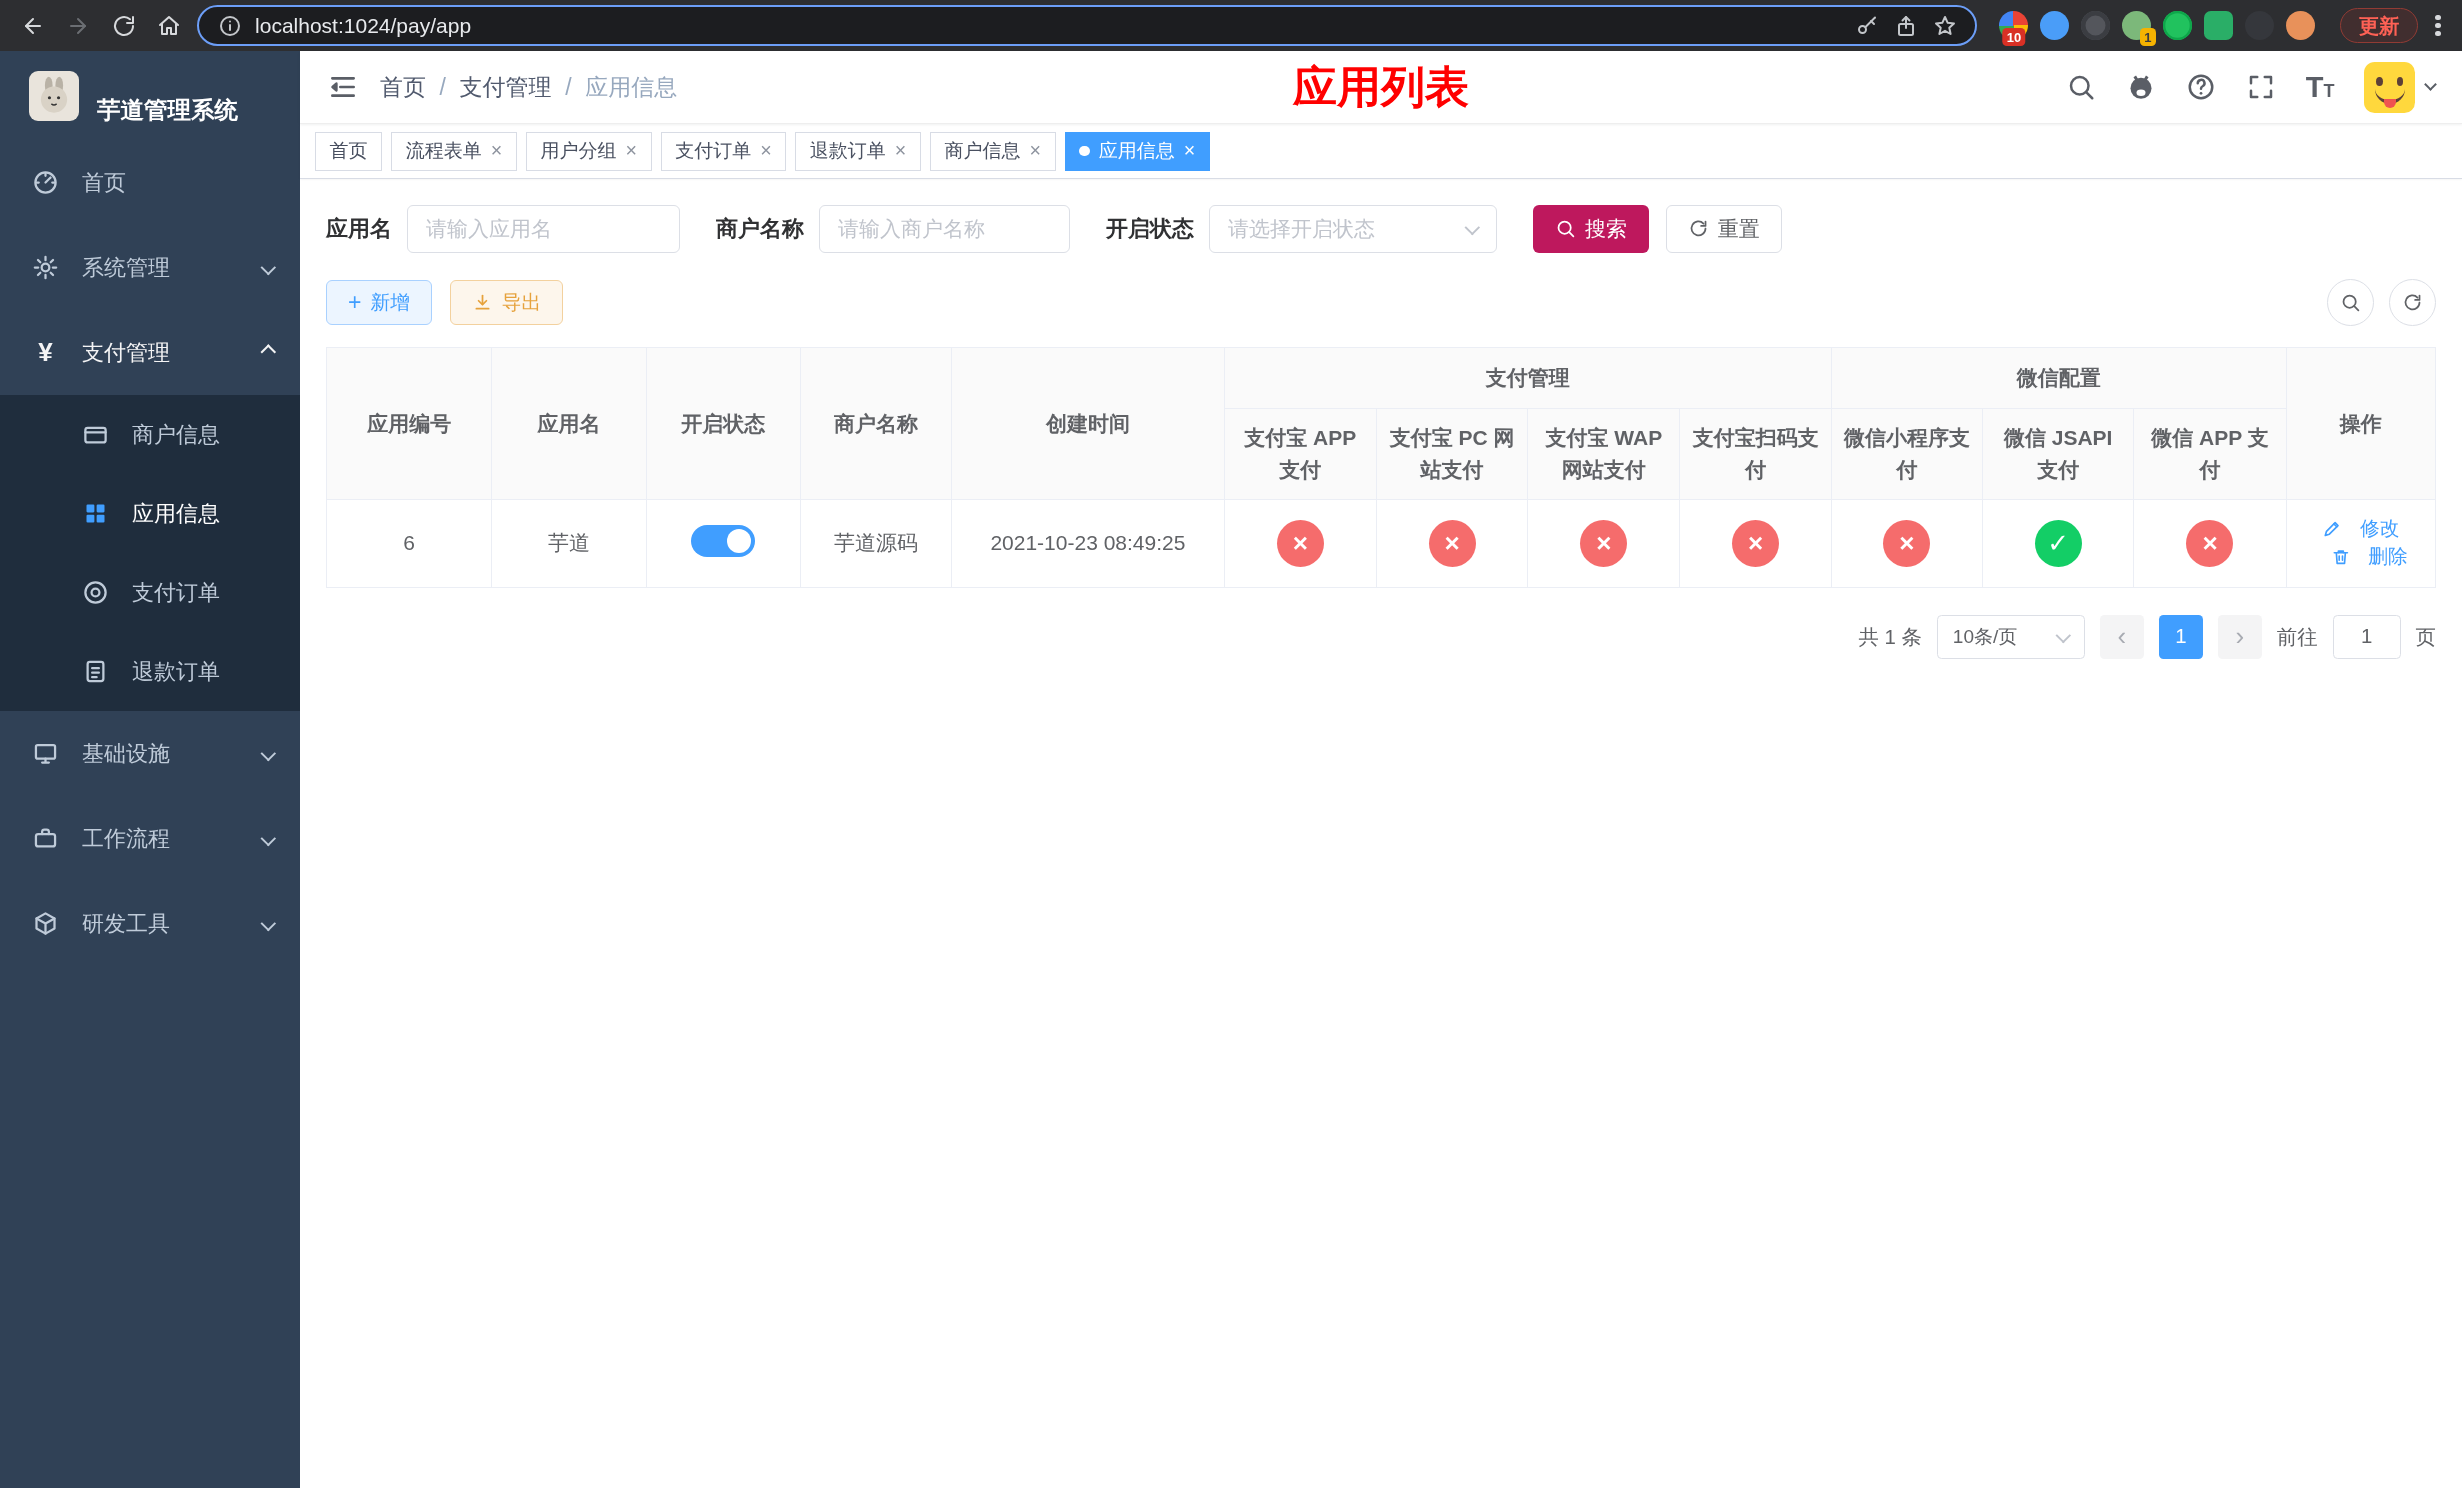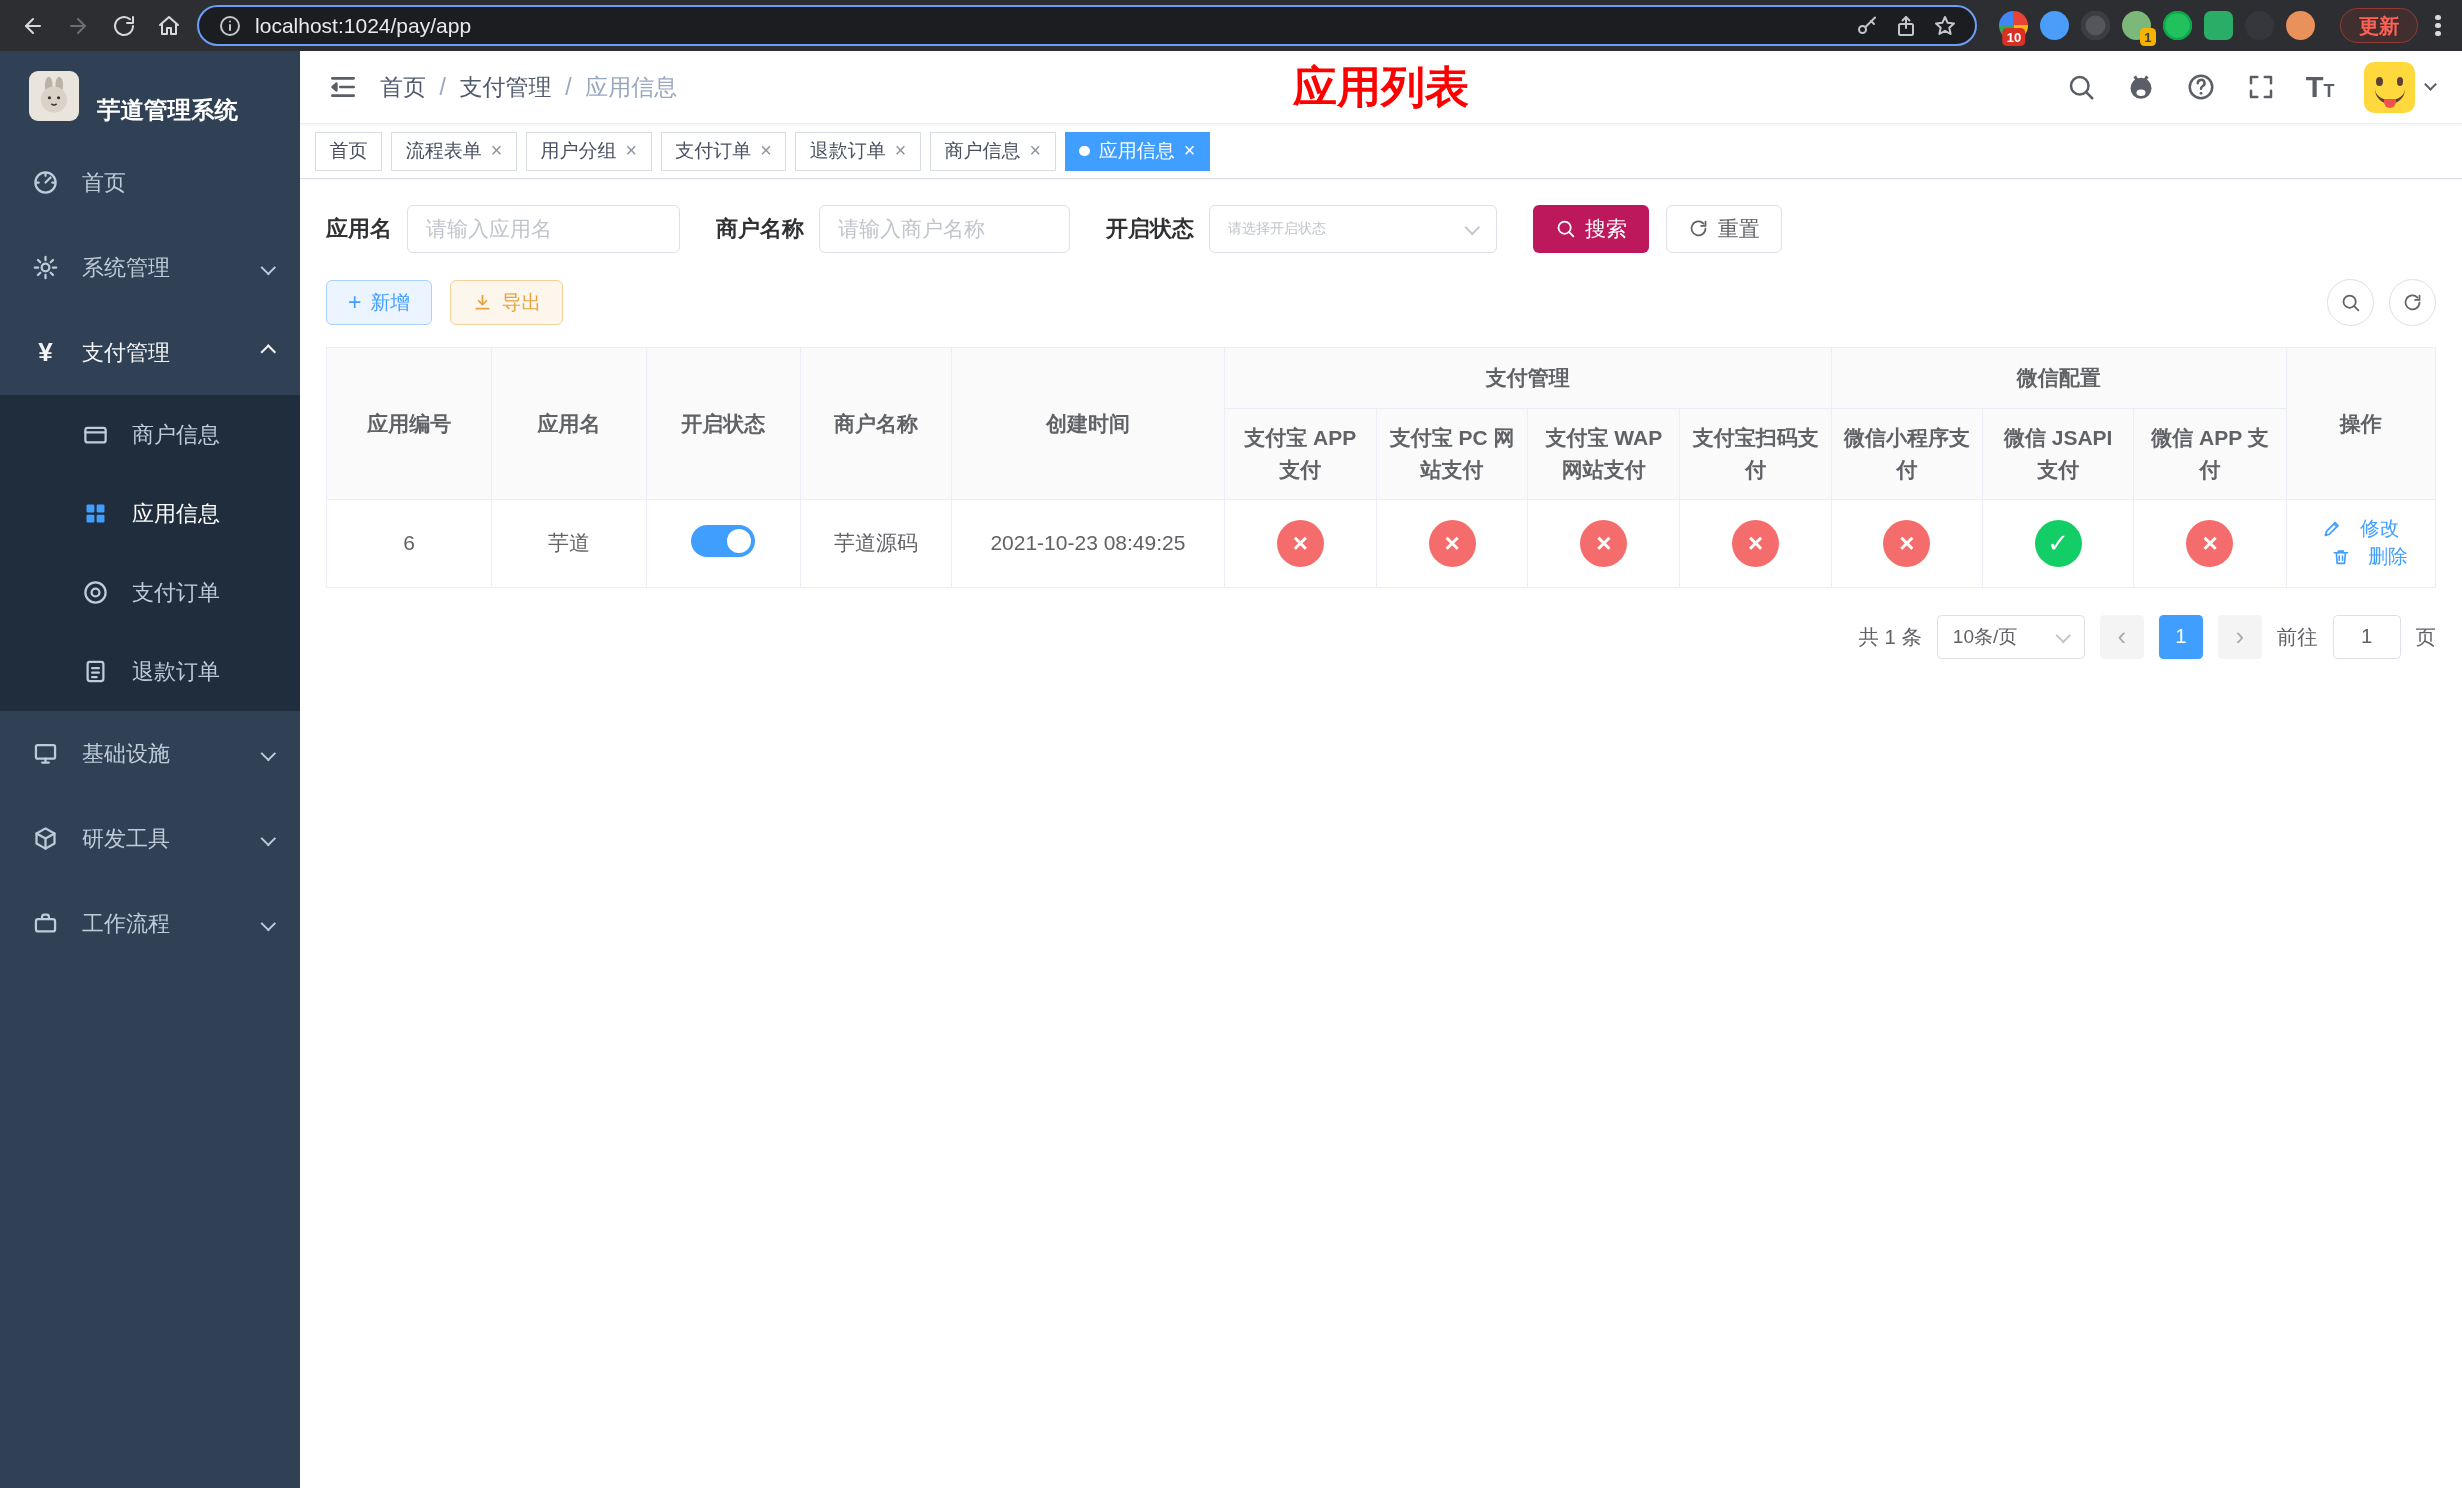--- a/index.html
+++ b/index.html
@@ -73,21 +73,21 @@
   .tab.active .x { color:#fff; }
   .tab .dot { width:10.6px; height:10.6px; border-radius:50%; background:#fff; }
 
   
   .content { flex:1; padding:19.7px 26px; overflow:hidden; }
   .filter-row { display:flex; align-items:center; margin-top:6px; }
   .f-label { font-size:22px; font-weight:600; color:#303133; margin-right:15px; white-space:nowrap; }
   .f-input { height:48px; border:0.8px solid #dcdfe6; border-radius:6px; font-size:21px; padding:7px 18px; color:#606266; font-family:inherit; }
   .f-input::placeholder { color:#c0c4cc; }
   .f-group { display:flex; align-items:center; margin-right:36px; }
-  .f-select { width:288px; height:48px; border:0.8px solid #dcdfe6; border-radius:6px; display:flex; align-items:center; padding:0 18px; color:#c0c4cc; font-size:14px; justify-content:space-between; }
+  .f-select { width:288px; height:48px; border:0.8px solid #dcdfe6; border-radius:6px; display:flex; align-items:center; padding:0 18px; color:#c0c4cc; font-size:21px; justify-content:space-between; }
   .f-select .chev { color:#c0c4cc; margin-top:-3px; }
   .btn { height:48px; border-radius:6px; font-size:21px; display:flex; align-items:center; gap:9px; padding:0 21px; cursor:pointer; border:0.8px solid transparent; font-family:inherit; }
   .btn svg { width:21px; height:21px; }
   .btn.primary { background:#be185d; color:#fff; }
   .btn.default { background:#fff; border-color:#dcdfe6; color:#606266; }
   .btn.plain-primary { background:#ecf5ff; border-color:#a9d1ff; color:#409eff; height:45px; font-size:19.7px; }
   .btn.plain-warning { background:#fdf6ec; border-color:#f3d19e; color:#e6a23c; height:45px; font-size:19.7px; }
   .toolbar-row { display:flex; align-items:center; margin-top:26px; }
   .toolbar-row .spacer { flex:1; }
   .circle-btn { width:47px; height:47px; border-radius:50%; border:0.8px solid #dcdfe6; background:#fff; color:#606266; display:flex; align-items:center; justify-content:center; margin-left:15px; cursor:pointer; }
@@ -280,33 +280,33 @@
         <svg class="stroke" viewBox="0 0 24 24">
             <rect x="3.5" y="4.5" width="17" height="12" rx="1.5"></rect>
             <path d="M9 20h6M12 16.5V20"></path>
           </svg>
         <span>基础设施</span>
         <span class="chev down"></span>
       </div>
 
       <div class="menu-item">
         <svg class="stroke" viewBox="0 0 24 24">
+            <rect x="3.5" y="8" width="17" height="11" rx="2"></rect>
+            <path d="M9 8V6a2 2 0 0 1 2-2h2a2 2 0 0 1 2 2v2"></path>
+          </svg>
+        <span>工作流程</span>
+        <span class="chev down"></span>
+      </div>
+
+      <div class="menu-item">
+        <svg class="stroke" viewBox="0 0 24 24">
             <path d="M12 3l8 4.5v9L12 21l-8-4.5v-9z"></path>
             <path d="M4 7.5l8 4.5 8-4.5M12 12v9"></path>
           </svg>
         <span>研发工具</span>
-        <span class="chev down"></span>
-      </div>
-
-      <div class="menu-item">
-        <svg class="stroke" viewBox="0 0 24 24">
-            <rect x="3.5" y="8" width="17" height="11" rx="2"></rect>
-            <path d="M9 8V6a2 2 0 0 1 2-2h2a2 2 0 0 1 2 2v2"></path>
-          </svg>
-        <span>工作流程</span>
         <span class="chev down"></span>
       </div>
     </aside>
 
     <div class="main">
 
       <div class="navbar">
         <svg class="stroke fold-icon" viewBox="0 0 24 24">
             <path d="M4 5.5h16M10 12h10M4 18.5h16"></path>
             <path d="M7 9.5L4.2 12 7 14.5z" fill="currentColor"></path>

